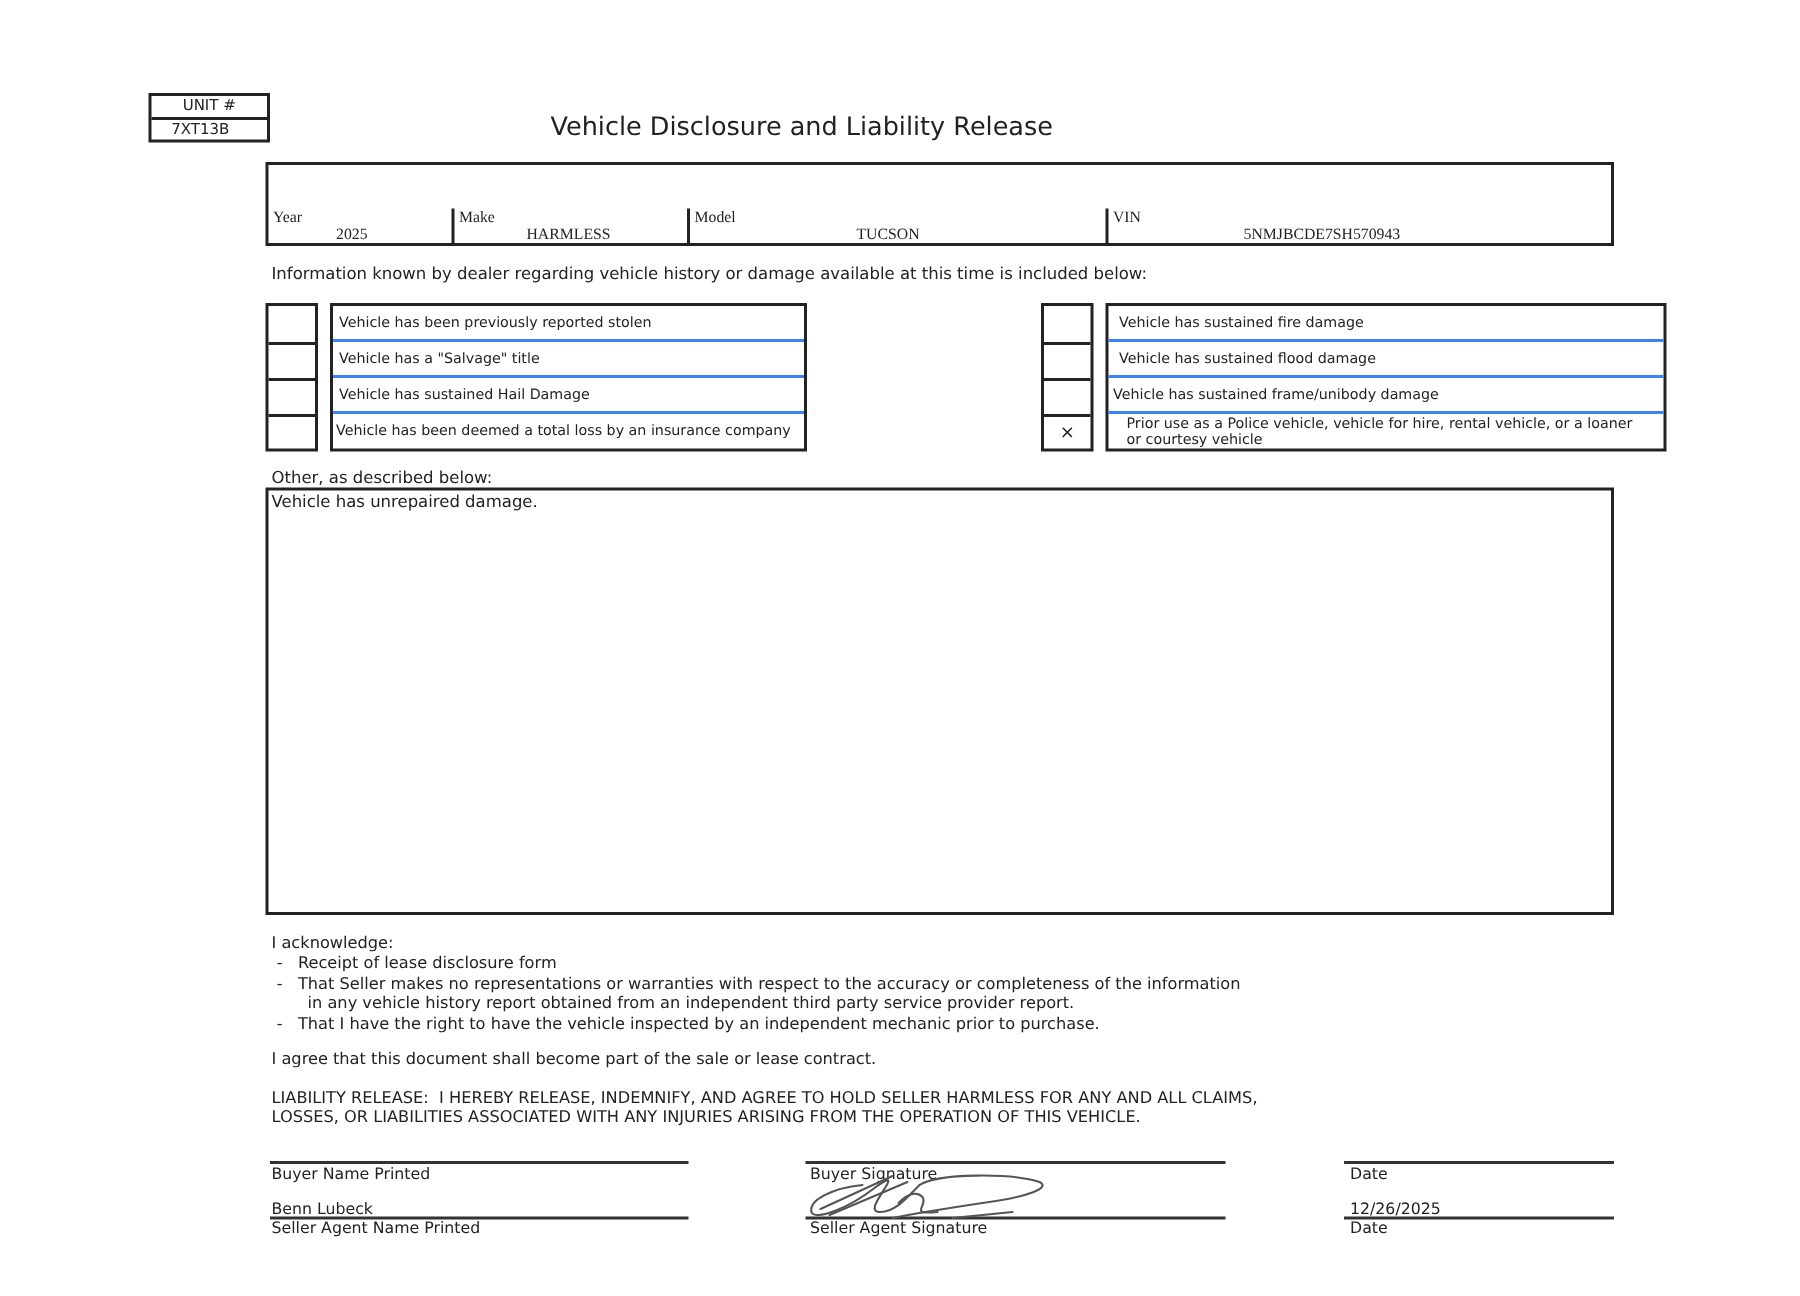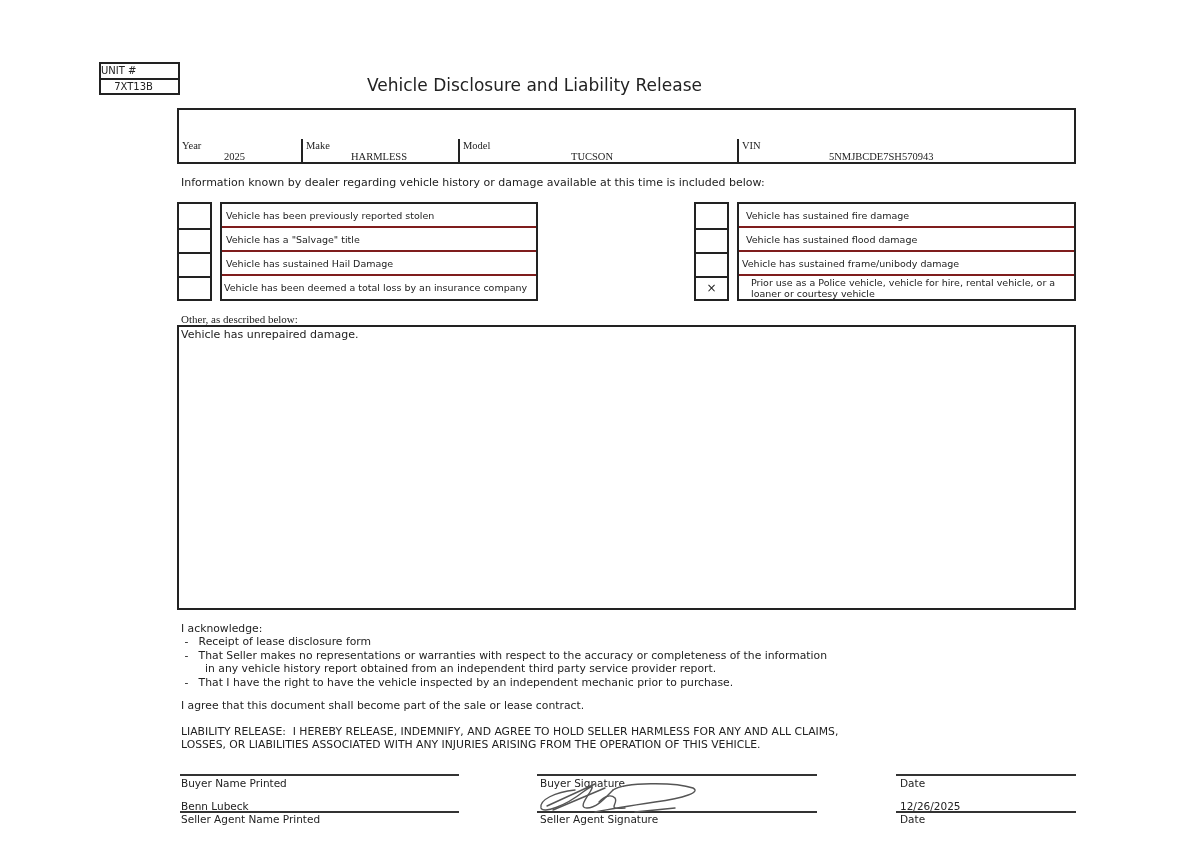--- a/index.html
+++ b/index.html
@@ -4,21 +4,21 @@
 <style>
   html, body { margin: 0; padding: 0; background: #ffffff; }
   body { width: 1200px; height: 864px; position: relative; overflow: hidden;
          font-family: "DejaVu Sans", "Liberation Sans", sans-serif; color: #222; }
   .abs { position: absolute; }
   .t { font-size: 10.5px; line-height: 12px; white-space: nowrap; }
   .b { border: 2px solid #222; box-sizing: border-box; }
 
   
   #unit { left: 99px; top: 62px; width: 81px; height: 33px; }
-  #unit .lab { position: absolute; left: 0; right: 0; top: 0; height: 14px; text-align: left;
+  #unit .lab { position: absolute; left: 0; right: 0; top: 0; height: 14px; text-align: center;
                font-size: 10px; line-height: 14px; border-bottom: 2px solid #222; }
   #unit .val { position: absolute; left: 0; right: 12px; top: 16px; height: 27px; text-align: center;
                font-size: 10px; line-height: 14px; }
 
   #title { left: 367px; top: 74px; font-size: 17px; line-height: 22px; color: #222; white-space: nowrap; }
 
   
   #vtable { left: 177px; top: 108px; width: 899px; height: 56px; }
   #vtable .row1 { position: absolute; left: 0; right: 0; top: 0; height: 28px; border-bottom: 2px solid #222; }
   #vtable .cell { position: absolute; top: 29px; bottom: 0; font-family: Liberation Serif, serif; }
@@ -27,30 +27,30 @@
   #vtable .val { position: absolute; top: 12px; font-size: 10.5px; line-height: 12px; white-space: nowrap; }
 
   #intro { left: 181px; top: 177px; font-size: 11px; }
 
   
   .cbcol { width: 35px; height: 99px; }
   .cbcol .cb { position: absolute; left: 0; right: 0; height: 24px; border-bottom: 2px solid #222;
                text-align: center; font-size: 12px; line-height: 24px; }
   .cbcol .cb:last-child { border-bottom: none; }
   .txtcol { height: 99px; }
-  .txtcol .it { position: absolute; left: 0; right: 0; height: 24px; border-bottom: 2px solid #7f1d1d;
+  .txtcol .it { position: absolute; left: 0; right: 0; height: 24px; border-bottom: 2px solid #3b82f6;
                 box-sizing: border-box; font-size: 9.5px; line-height: 11px; display: flex; align-items: center;
                 padding-left: 4px; }
   .txtcol .it:last-child { border-bottom: none; }
   #lcb { left: 177px; top: 202px; }
   #ltx { left: 220px; top: 202px; width: 318px; }
   #rcb { left: 694px; top: 202px; }
-  #rtx { left: 737px; top: 202px; width: 339px; }
+  #rtx { left: 737px; top: 202px; width: 374px; }
 
-  #other-lbl { left: 181px; top: 313px; font-size: 11px; font-family: Liberation Serif, serif; }
+  #other-lbl { left: 181px; top: 313px; font-size: 11px; }
   #other-box { left: 177px; top: 325px; width: 899px; height: 285px; text-align: right; }
   #other-text { position: absolute; left: 2px; top: 1px; font-size: 11px; line-height: 13px; }
 
   .para { font-size: 10.8px; line-height: 13.4px; white-space: nowrap; }
   #ack { left: 181px; top: 622px; }
   #agree { left: 181px; top: 699px; }
   #liab { left: 181px; top: 725px; }
 
   .line { position: absolute; height: 0; border-top: 2px solid #333; }
   .sl { font-size: 10.5px; line-height: 12px; white-space: nowrap; }

